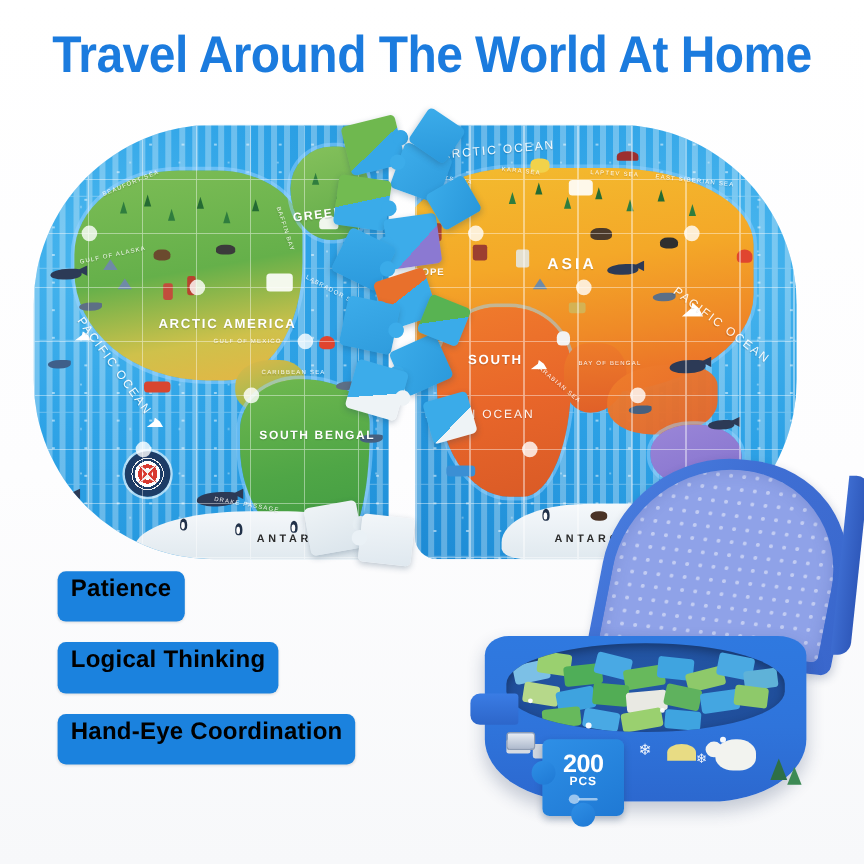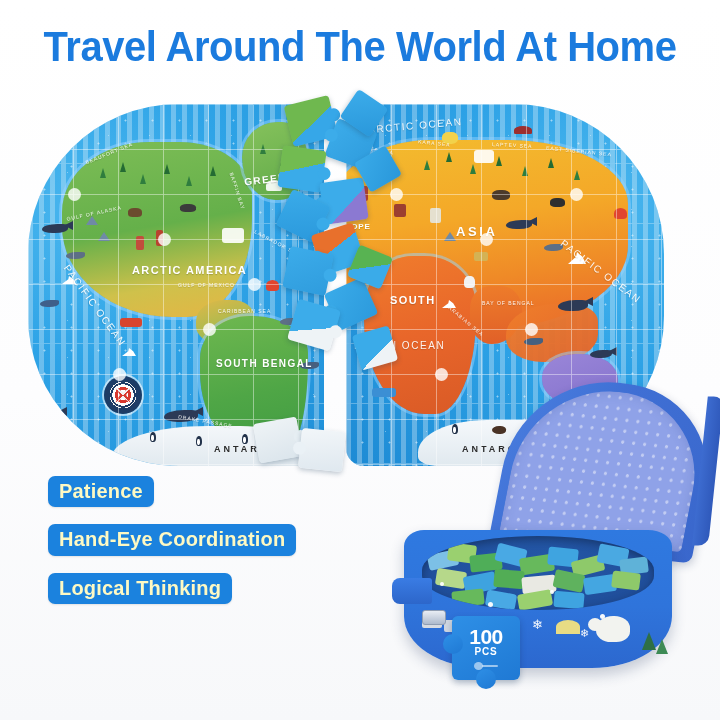--- a/index.html
+++ b/index.html
@@ -136,23 +136,23 @@
   .bldg{background:#c24d3c;border-radius:2px;}
   .animal{background:#6b4a2e;border-radius:42% 42% 34% 34%;}
 
   
   .piece{position:absolute;border-radius:4px;
     box-shadow:0 2px 5px rgba(30,60,90,.28);}
   .piece .nub{position:absolute;width:13px;height:13px;border-radius:50%;}
 
   
   #badges{position:absolute;left:48px;top:476px;}
-  .badge{display:inline-block;color:#fef9c3;background:#1B82DE;
+  .badge{display:inline-block;color:#000000;background:#1B82DE;
     font-weight:bold;border-radius:7px;white-space:nowrap;
-    padding:4px 11px 5px 11px;margin:0 0 17px 0;
+    padding:4px 11px 16px 11px;margin:0 0 17px 0;
     font-size:20px;letter-spacing:.2px;line-height:1.12;
     box-shadow:0 1px 2px rgba(0,0,0,.10);}
   .badge-row{display:block;}
 
   
   #case{position:absolute;left:404px;top:382px;width:310px;height:300px;}
   #lid{position:absolute;left:100px;top:0px;width:204px;height:172px;
     border-radius:98px 98px 8px 8px;
     background:linear-gradient(118deg,#4a7fe0 0%,#3f6fd4 40%,#3a67cc 100%);
     transform:rotate(6deg) skewX(-5deg);
@@ -323,21 +323,21 @@
       <div class="doodad boat" style="left:222px;top:148px;width:18px;height:12px;"></div>
       <div class="doodad boat" style="left:96px;top:196px;"></div>
       <div class="doodad octo" style="left:268px;top:104px;"></div>
       <div class="doodad" style="left:26px;top:284px;width:24px;height:9px;background:#3b8fd4;border-radius:3px;"></div>
       <div class="doodad shark" style="left:178px;top:234px;background:#46607f;"></div>
       <div class="doodad whale" style="left:244px;top:246px;width:22px;height:8px;"></div>
       <div class="doodad penguin" style="left:106px;top:320px;"></div>
       <div class="doodad" style="left:146px;top:322px;width:14px;height:8px;background:#4a3326;border-radius:50% 40% 40% 50%;"></div>
       <div class="doodad" style="left:182px;top:320px;width:22px;height:10px;background:#d8452f;border-radius:3px;"></div>
 
-      <div class="mlab" style="left:110px;top:120px;font-size:13px;letter-spacing:2.6px;">ASIA</div>
+      <div class="mlab" style="left:110px;top:108px;font-size:13px;letter-spacing:2.6px;">ASIA</div>
       <div class="mlab" style="left:44px;top:190px;font-size:11px;">SOUTH</div>
       <div class="mlab" style="left:-14px;top:118px;font-size:8px;letter-spacing:.8px;">EUROPE</div>
       <div class="mlab dark tiny" style="left:116px;top:340px;font-size:9px;letter-spacing:3px;">ANTARCTICA</div>
       <div class="mlab sea" style="left:22px;top:16px;font-size:10px;transform:rotate(-5deg);">ARCTIC OCEAN</div>
       <div class="mlab sea" style="left:206px;top:162px;font-size:10px;transform:rotate(37deg);">PACIFIC OCEAN</div>
       <div class="mlab sea" style="left:8px;top:236px;font-size:10px;">INDIAN OCEAN</div>
       <div class="mlab sea tiny" style="left:2px;top:42px;transform:rotate(9deg);">BARENTS SEA</div>
       <div class="mlab sea tiny" style="left:72px;top:36px;transform:rotate(6deg);">KARA SEA</div>
       <div class="mlab sea tiny" style="left:146px;top:38px;transform:rotate(3deg);">LAPTEV SEA</div>
       <div class="mlab sea tiny" style="left:200px;top:44px;transform:rotate(6deg);">EAST SIBERIAN SEA</div>
@@ -406,24 +406,24 @@
          background:linear-gradient(150deg,#58b352 50%,#3aabe9 50%);"></div>
     <div class="piece" style="left:356px;top:330px;width:38px;height:36px;transform:rotate(-16deg);
          background:linear-gradient(150deg,#3aabe9 62%,#eef3f6 62%);"></div>
   </div>
 
   <div id="badges">
     <div class="badge-row">
       <span class="badge">Patience</span>
     </div>
     <div class="badge-row">
+      <span class="badge">Logical Thinking</span>
+    </div>
+    <div class="badge-row">
       <span class="badge">Hand-Eye Coordination</span>
-    </div>
-    <div class="badge-row">
-      <span class="badge">Logical Thinking</span>
     </div>
   </div>
 
   <div id="case">
 
     <div id="lid">
       <div id="lid-inner"></div>
     </div>
     <div id="lid-edge"></div>
 
@@ -470,19 +470,19 @@
       <div class="fill" style="left:62px;top:94px;width:20px;height:12px;background:#dde2e9;border-radius:2px;"></div>
     </div>
 
     <div id="handle"></div>
     <div class="clasp" style="left:18px;top:228px;"></div>
     <div class="clasp" style="left:58px;top:236px;"></div>
 
     <div id="tag">
       <div class="tnub" style="left:-9px;top:18px;"></div>
       <div class="tnub" style="left:24px;bottom:-9px;"></div>
-      <div id="tag-num">100</div>
+      <div id="tag-num">200</div>
       <div id="tag-pcs">PCS</div>
       <div id="tag-icon"></div>
     </div>
   </div>
 
 </div>
 
 </body></html>

